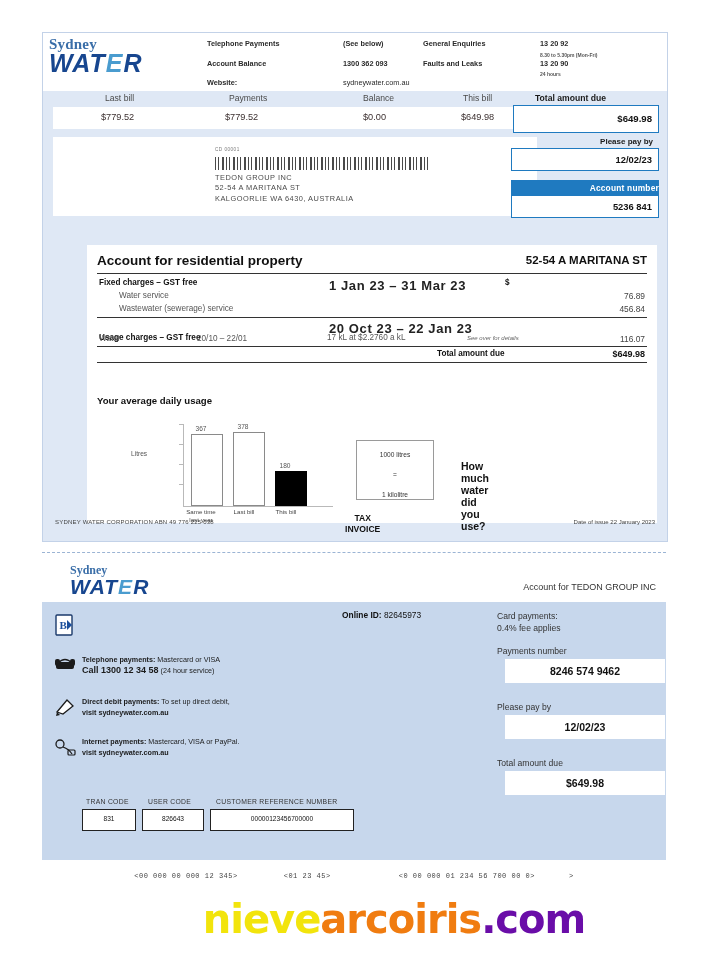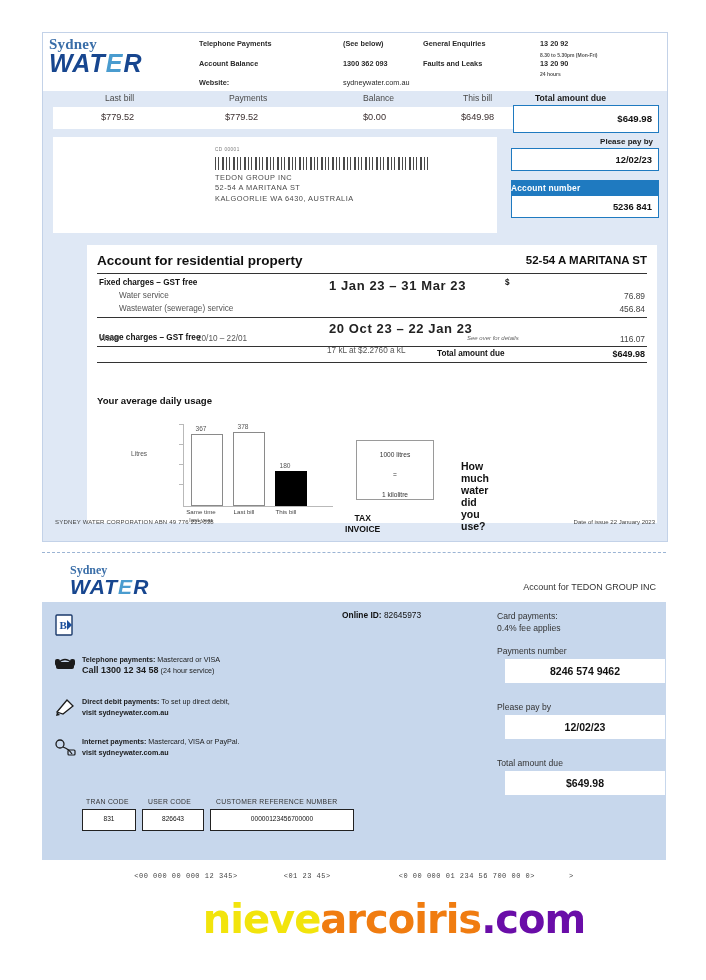--- a/index.html
+++ b/index.html
@@ -8,50 +8,50 @@
 
   
   .invoice{position:absolute;left:42px;top:32px;width:624px;height:508px;background:#dfe8f5;border:1px solid #c3d2e8;}
   .hdr{position:absolute;left:0;top:0;width:624px;height:58px;background:#ffffff;}
   .logo{position:absolute;left:6px;top:4px;}
   .logo .sydney{font-size:15px;color:#3a6ea8;font-weight:bold;letter-spacing:.2px;line-height:14px;font-family:"Liberation Serif",serif;}
   .logo .water{font-size:25px;color:#17468f;font-weight:bold;font-style:italic;letter-spacing:1px;line-height:24px;}
   .logo .water .wave{color:#4a9ccf;}
   .hdrcols{position:absolute;left:152px;top:6px;width:470px;font-size:7.3px;font-weight:bold;color:#2b2b2b;}
   .hrow{position:relative;height:12.5px;}
-  .c1{position:absolute;left:4px;top:0;}
+  .c1{position:absolute;left:12px;top:0;}
   .c2{position:absolute;left:148px;top:0;}
   .c3{position:absolute;left:228px;top:0;}
   .c4{position:absolute;left:345px;top:0;text-align:left;}
   .sub{font-size:5px;font-weight:bold;color:#555;}
   .thin{font-weight:normal;}
 
   
   .sumwrap{position:absolute;left:0;top:58px;width:624px;height:44px;}
   .sumhead{position:absolute;top:2px;left:0;width:624px;height:14px;}
   .sumhead span{position:absolute;font-size:8.6px;color:#4a4a4a;}
   .sumrow{position:absolute;top:16px;left:10px;width:604px;height:22px;background:#ffffff;}
   .sumrow span{position:absolute;font-size:9.2px;color:#3b2f2f;top:5px;}
   .tad-box{position:absolute;left:470px;top:14px;width:144px;height:26px;background:#ffffff;border:1.6px solid #1f7ac0;}
   .tad-box .v{position:absolute;right:6px;top:7px;font-size:9.6px;font-weight:bold;color:#111;}
   .tad-label{position:absolute;left:492px;top:2px;font-size:8.6px;font-weight:bold;color:#1a1a1a;}
 
   
-  .addrbox{position:absolute;left:10px;top:104px;width:444px;height:96px;background:#ffffff;}
+  .addrbox{position:absolute;left:10px;top:104px;width:444px;height:79px;background:#ffffff;padding-left:40px;}
   .addr{position:absolute;left:162px;top:8px;font-size:7.4px;color:#4a4a4a;line-height:10.5px;}
   .addr .tiny{font-size:4.6px;letter-spacing:.4px;color:#777;}
   .barcodeline{height:13px;margin:1px 0 3px 0;width:215px;
     background:repeating-linear-gradient(90deg,#4a4a4a 0 1px,transparent 1px 3px,#4a4a4a 3px 4px,transparent 4px 7px,#4a4a4a 7px 9px,transparent 9px 11px);}
   .addr .l{display:block;letter-spacing:.5px;}
 
   .rcol{position:absolute;left:468px;top:104px;width:148px;}
   .rc-label{font-size:8px;font-weight:bold;color:#1a1a1a;text-align:right;padding-right:6px;margin-bottom:2px;}
   .rc-box{height:21px;background:#ffffff;border:1.5px solid #1f7ac0;position:relative;margin-bottom:9px;}
   .rc-box .v{position:absolute;right:6px;top:5px;font-size:9.4px;font-weight:bold;color:#111;}
-  .rc-bluehead{background:#1f7ac0;color:#ffffff;font-size:8.4px;font-weight:bold;text-align:left;padding:3px 0 3px 0;letter-spacing:.2px;}
+  .rc-bluehead{background:#1f7ac0;color:#ffffff;font-size:8.4px;font-weight:bold;text-align:right;padding:3px 0 3px 0;letter-spacing:.2px;}
   .rc-box.acct{border-top:none;}
 
   
   .card{position:absolute;left:44px;top:212px;width:570px;height:278px;background:#ffffff;}
   .card .title{position:absolute;left:10px;top:8px;font-size:13.5px;font-weight:bold;color:#111;}
   .card .prop{position:absolute;right:10px;top:9px;font-size:11.5px;font-weight:bold;color:#111;}
   .rule{position:absolute;left:10px;width:550px;height:1px;background:#333;}
   .rowlabel{position:absolute;font-size:8.2px;font-weight:bold;color:#111;}
   .rowtext{position:absolute;font-size:8.2px;color:#555;}
   .rowdate{position:absolute;font-size:13px;font-weight:bold;color:#222;letter-spacing:.6px;}
@@ -214,21 +214,21 @@
       <div class="rowtext" style="left:32px;top:59px">Wastewater (sewerage) service</div>
       <div class="amt" style="top:59px">456.84</div>
 
       <div class="rule" style="top:72px"></div>
 
       <div class="rowlabel" style="left:12px;top:88px">Usage charges  –  GST free</div>
       <div class="rowdate" style="left:242px;top:76px">20  Oct  23   –   22  Jan  23</div>
 
       <div class="rowtext" style="left:12px;top:89px">Water</div>
       <div class="rowtext" style="left:110px;top:89px">20/10 – 22/01</div>
-      <div class="rowtext" style="left:240px;top:101px">17 kL at $2.2760 a kL</div>
+      <div class="rowtext" style="left:240px;top:88px">17 kL at $2.2760 a kL</div>
       <div class="note" style="left:380px;top:90px">See over for details</div>
       <div class="amt" style="top:89px">116.07</div>
 
       <div class="rule" style="top:101px"></div>
 
       <div class="rowlabel" style="left:350px;top:104px">Total amount due</div>
       <div class="amtb" style="top:104px">$649.98</div>
 
       <div class="rule" style="top:117px"></div>
 

